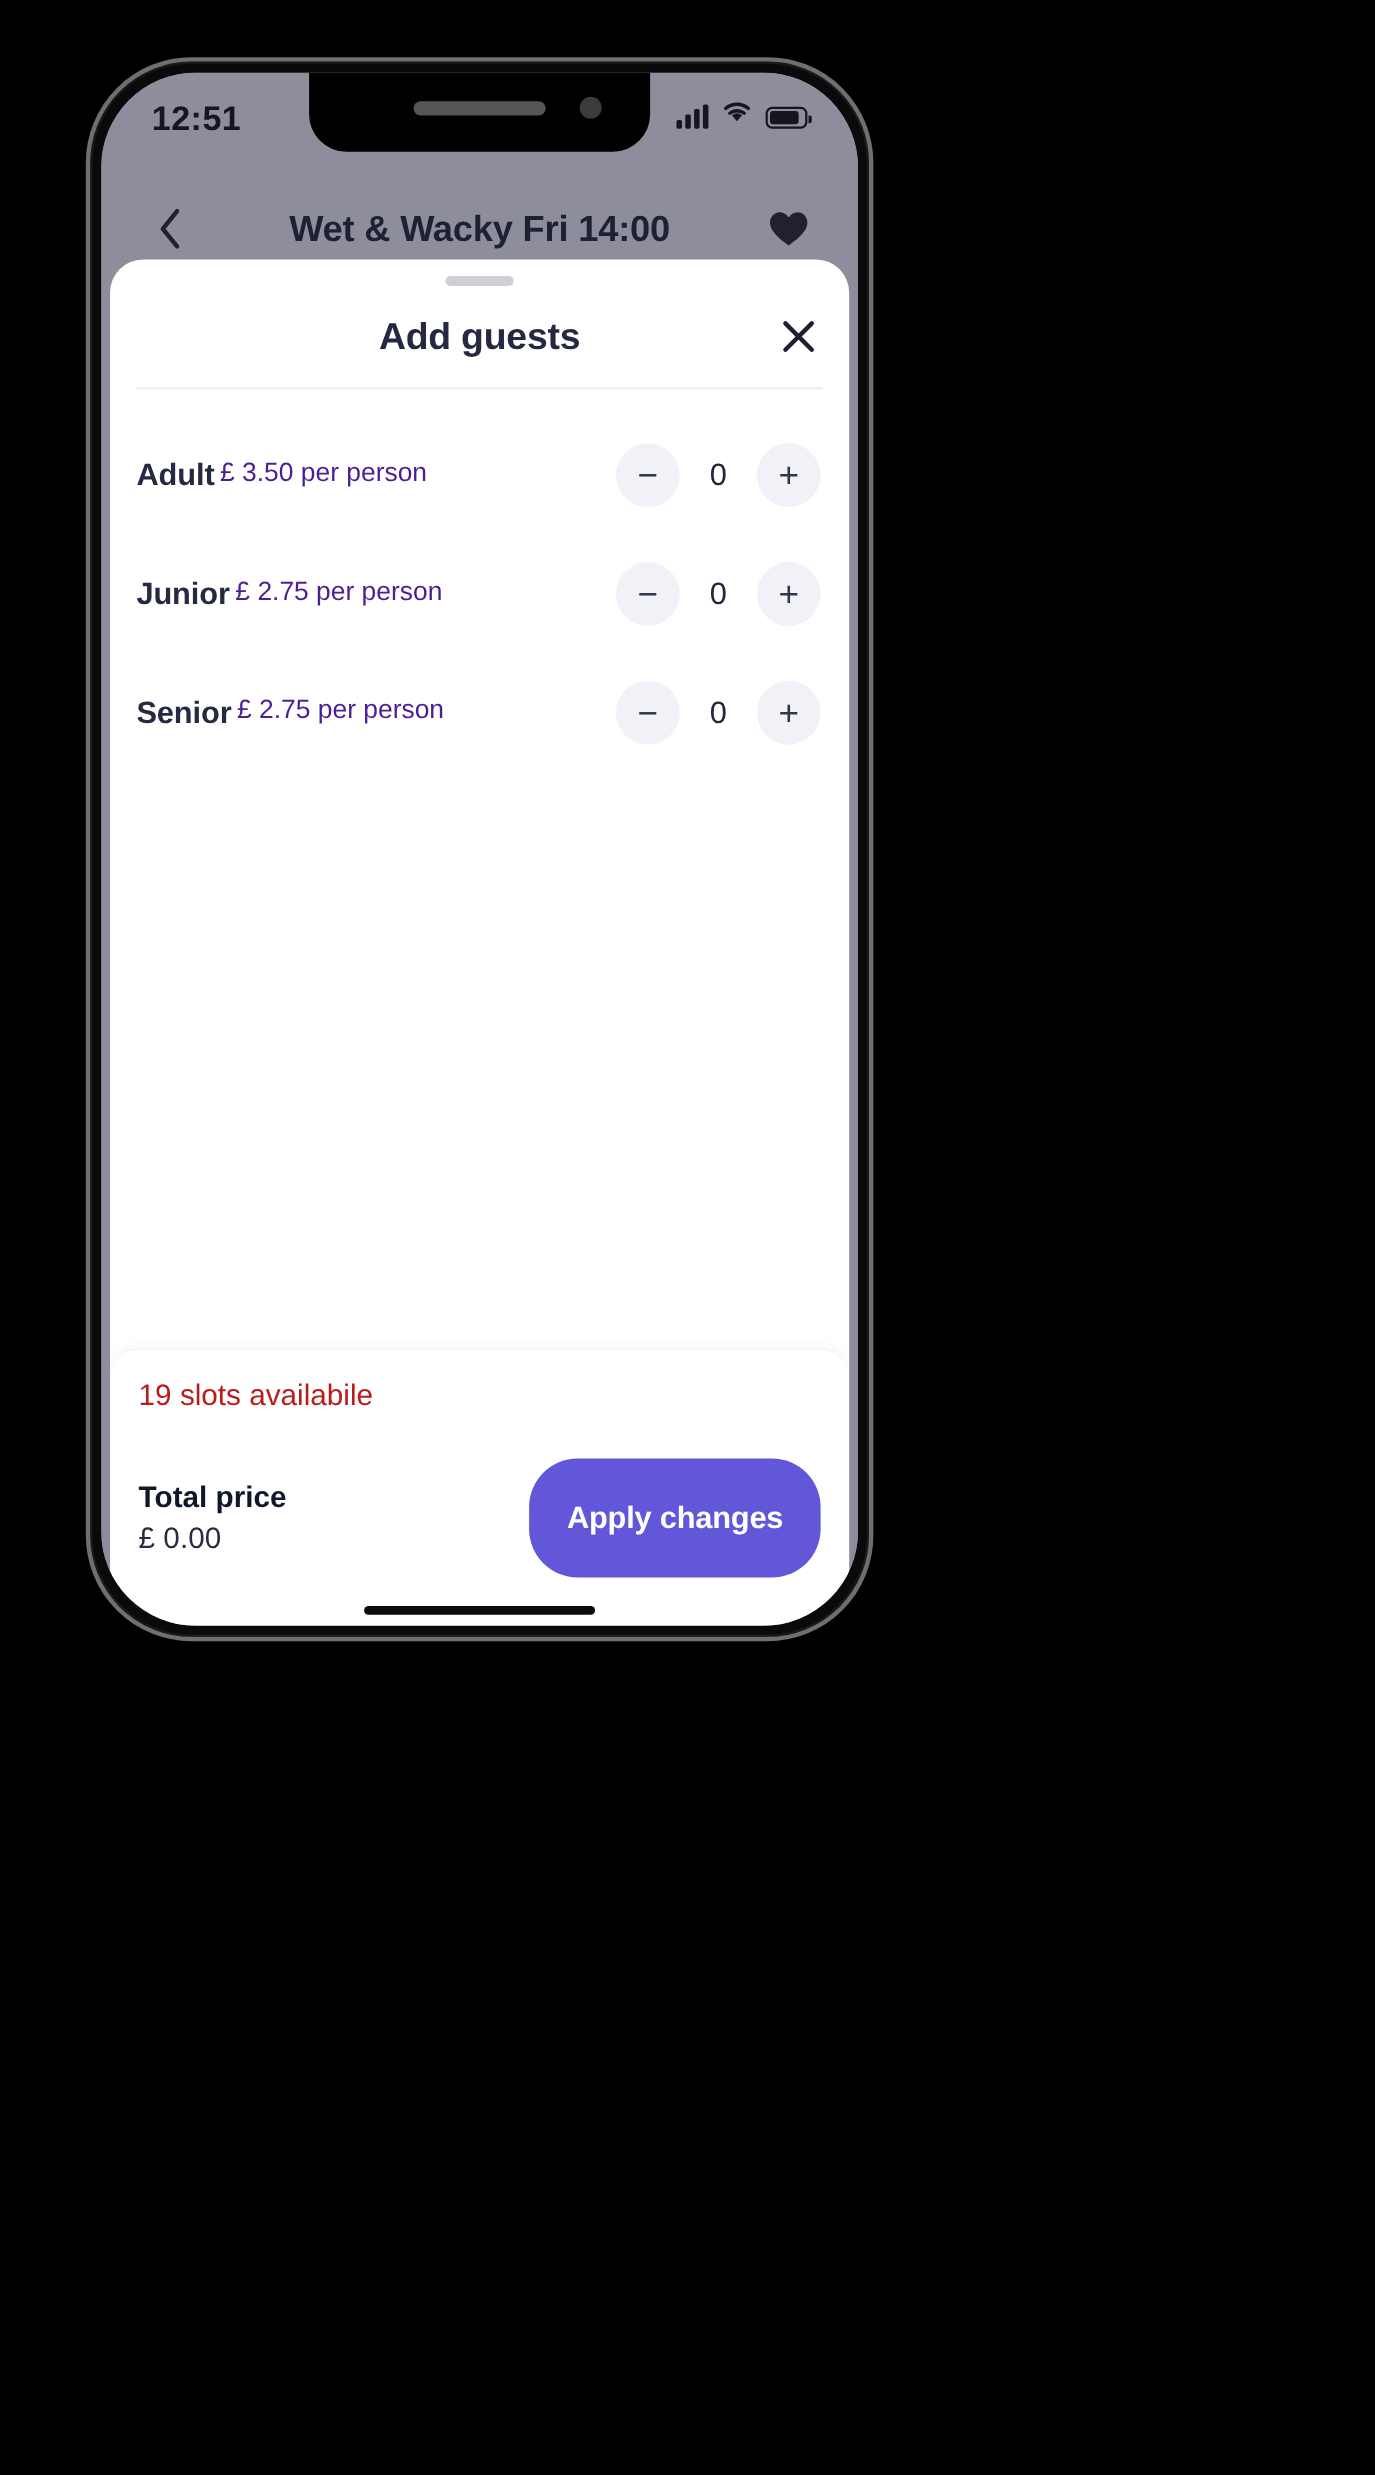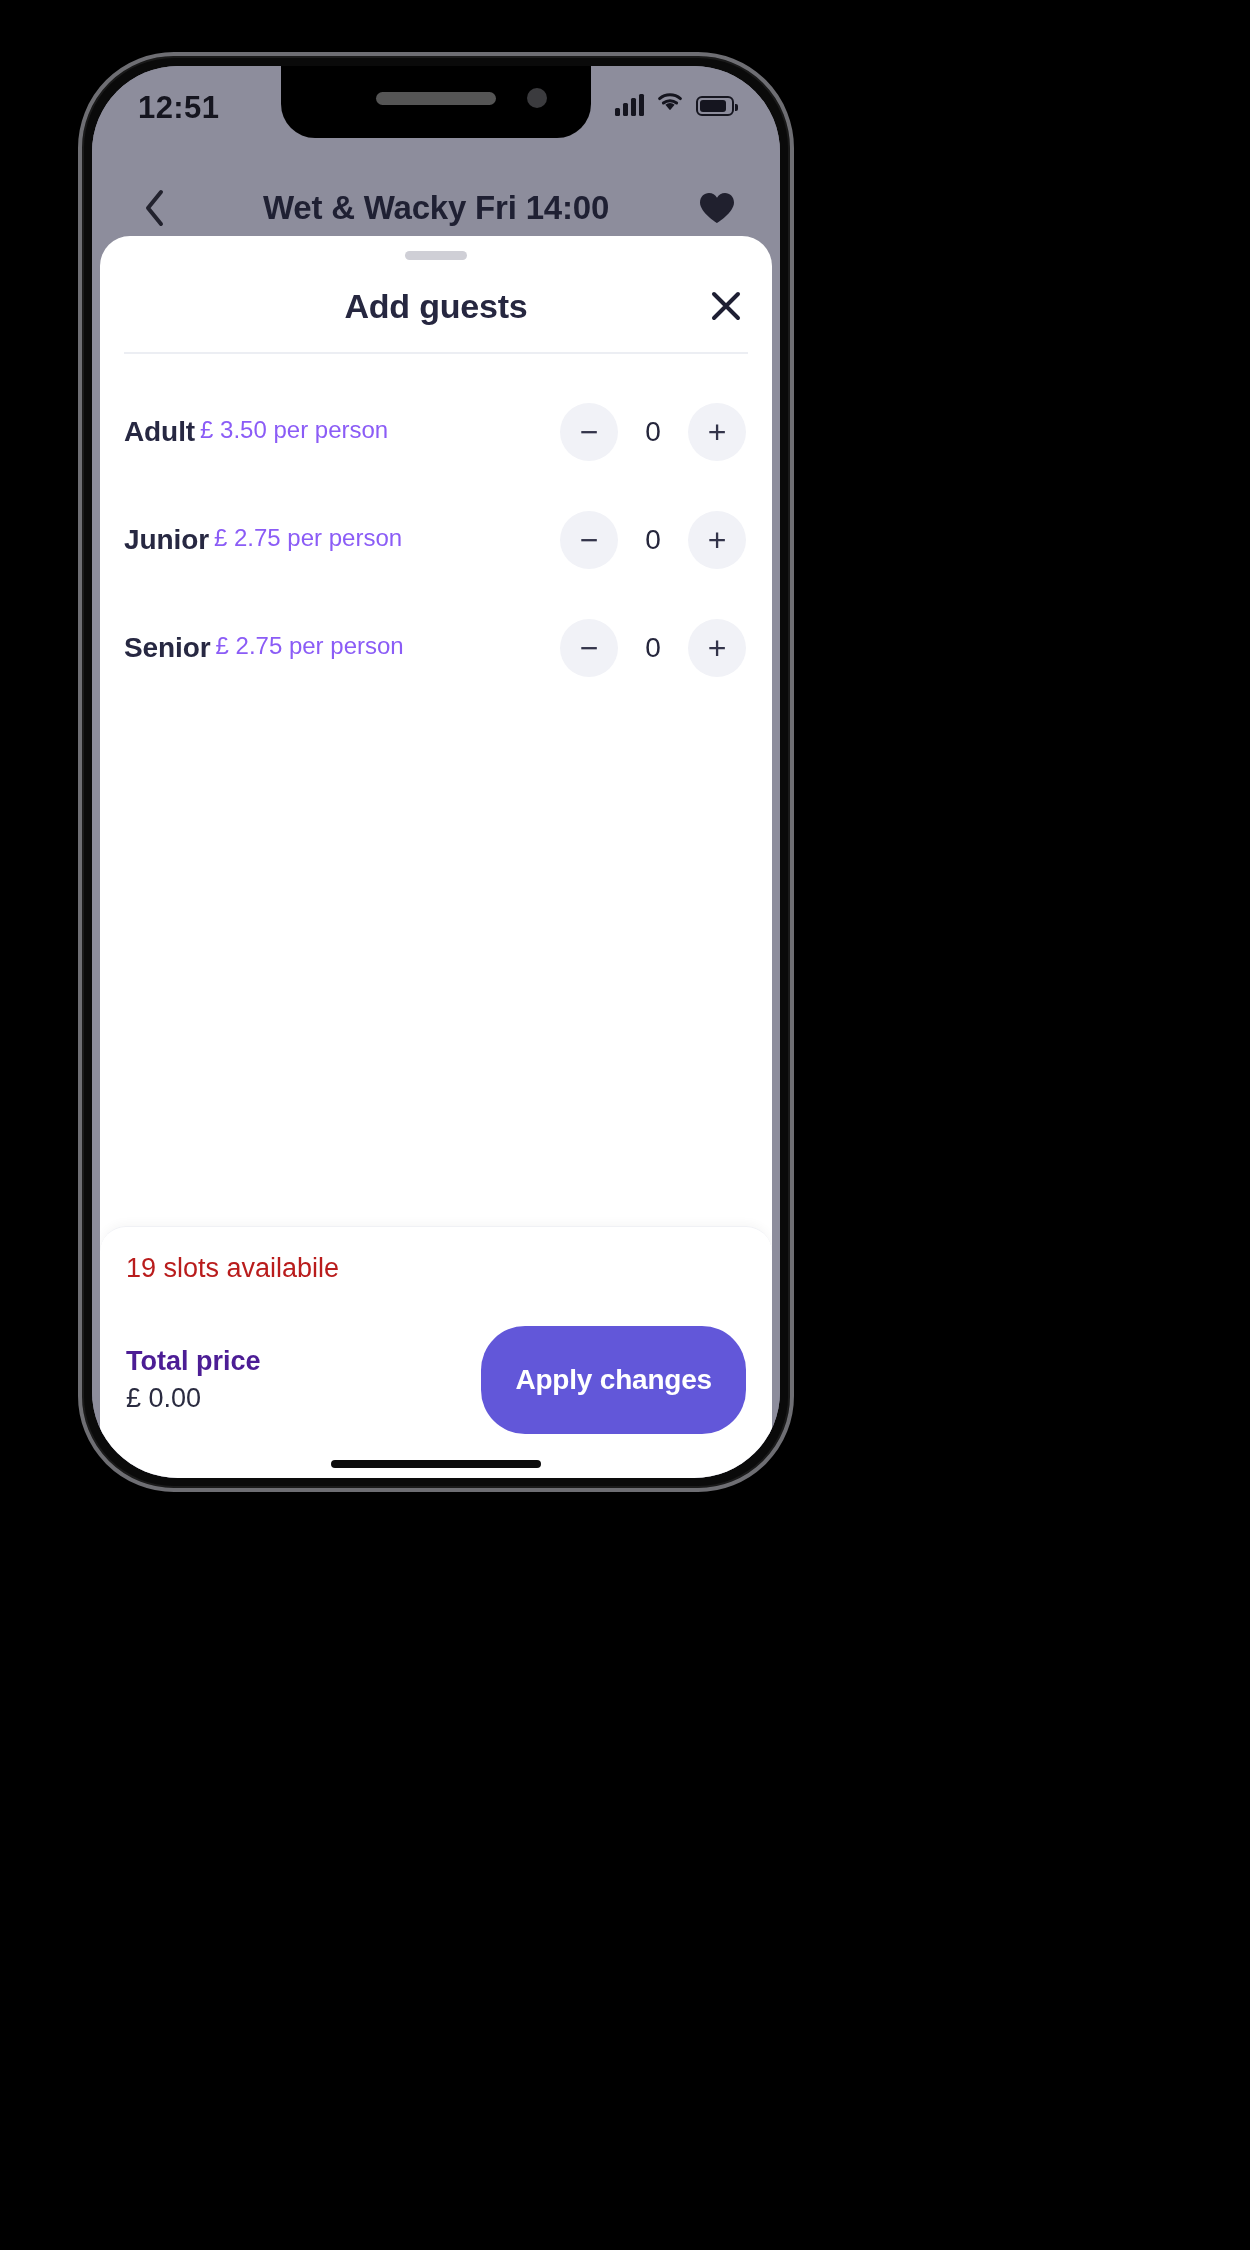--- a/index.html
+++ b/index.html
@@ -245,21 +245,21 @@
   .guest-info { display: flex; gap: 5px; }
   .guest-name {
     font-size: 28px;
     font-weight: 700;
     color: #272842;
     letter-spacing: -0.1px;
   }
   .guest-price {
     font-size: 24px;
     font-weight: 400;
-    color: #8b5cf6;
+    color: #4c1d95;
   }
 
   .stepper {
     display: flex;
     align-items: center;
     gap: 0px;
   }
   .step-btn {
     width: 58px; height: 58px;
     border-radius: 50%;
@@ -298,21 +298,21 @@
   .footer-bottom {
     display: flex;
     align-items: center;
     justify-content: space-between;
     padding-bottom: 26px;
   }
   .total-block { display: flex; flex-direction: column; gap: 6px; }
   .total-label {
     font-size: 27px;
     font-weight: 700;
-    color: #4c1d95;
+    color: #0f172a;
   }
   .total-value {
     font-size: 27px;
     font-weight: 400;
     color: #2a2b40;
   }
   .apply-btn {
     background: #6257d9;
     color: #ffffff;
     font-size: 28px;

